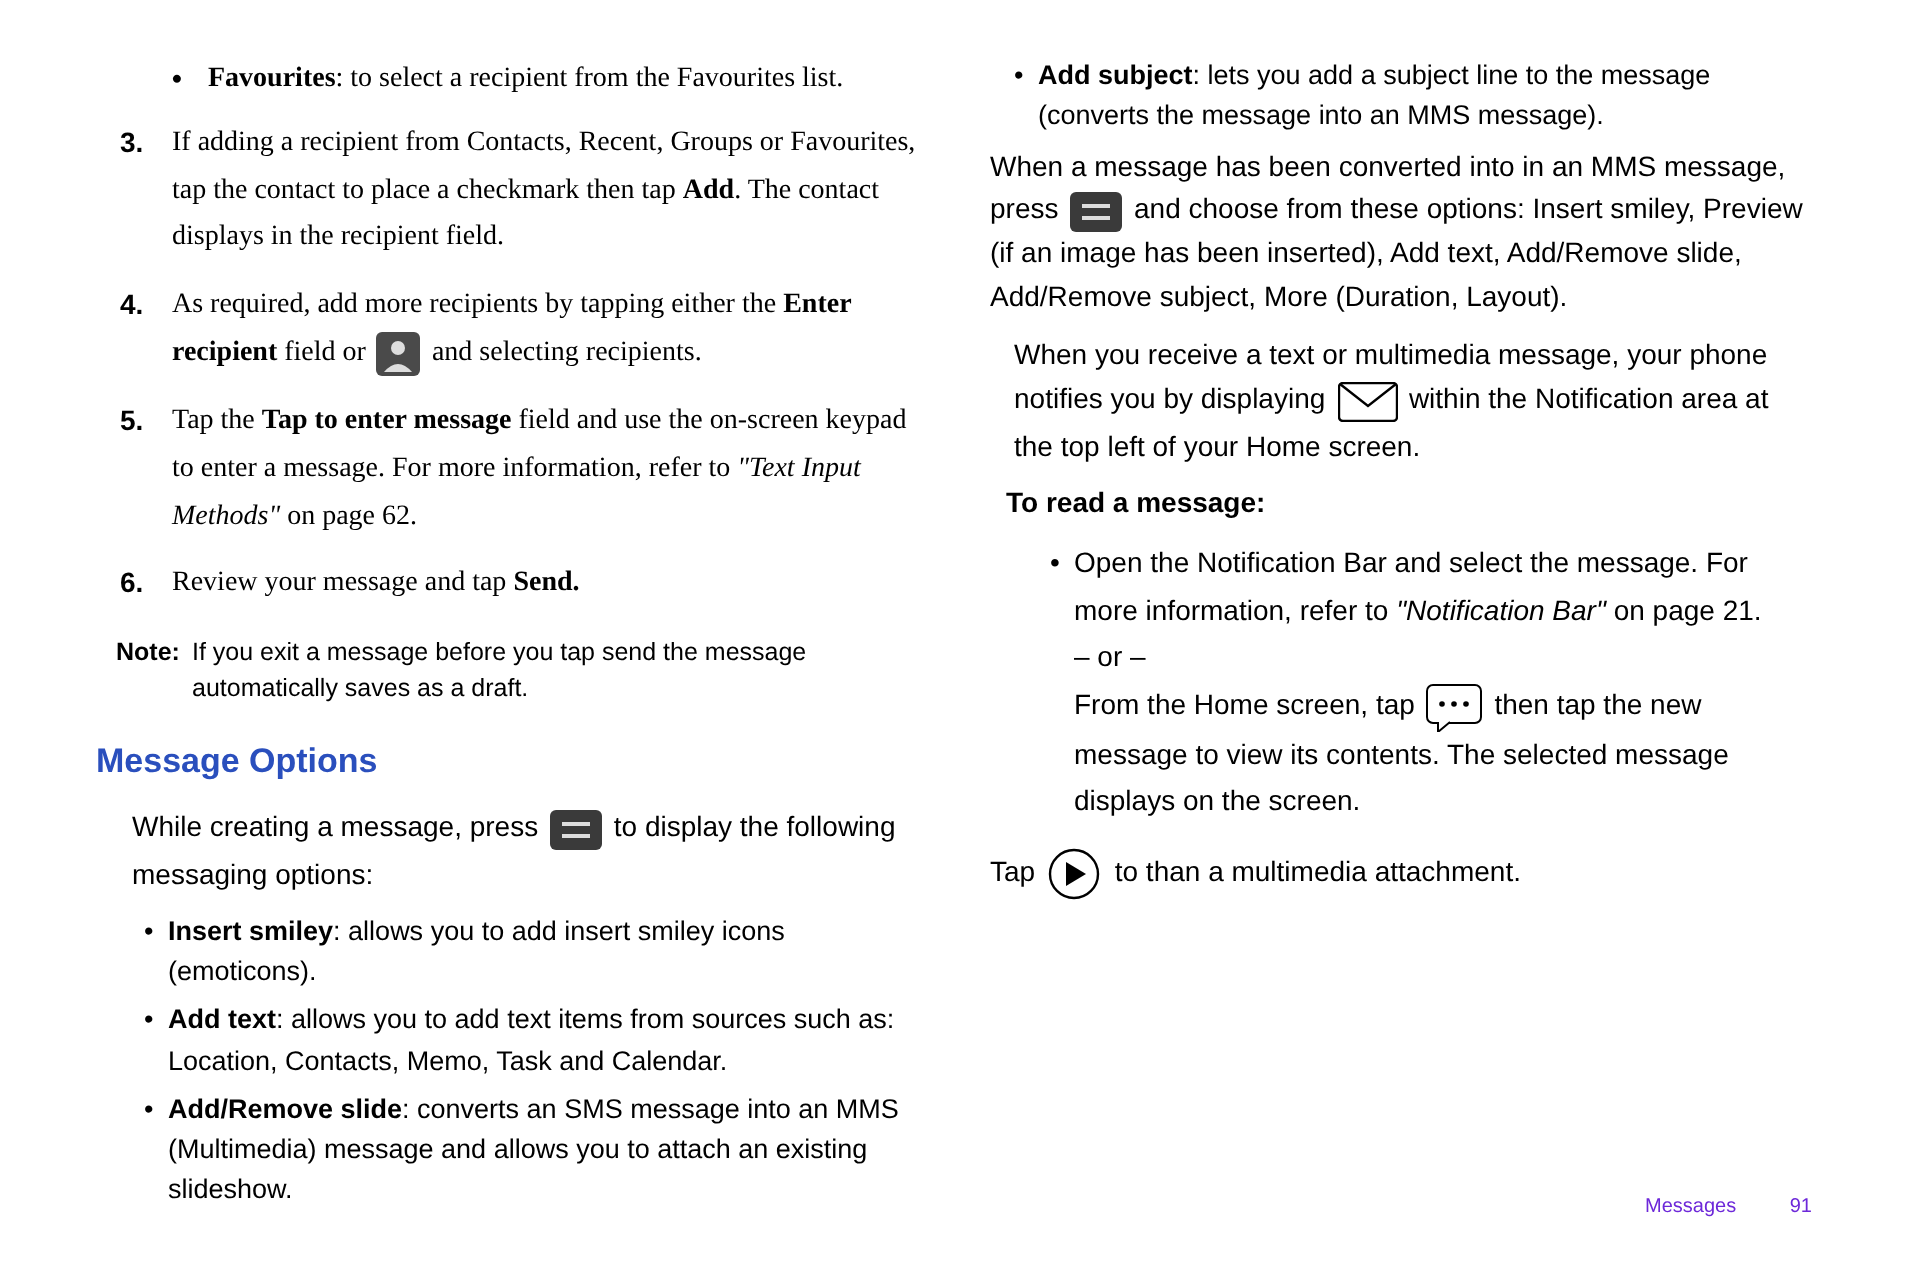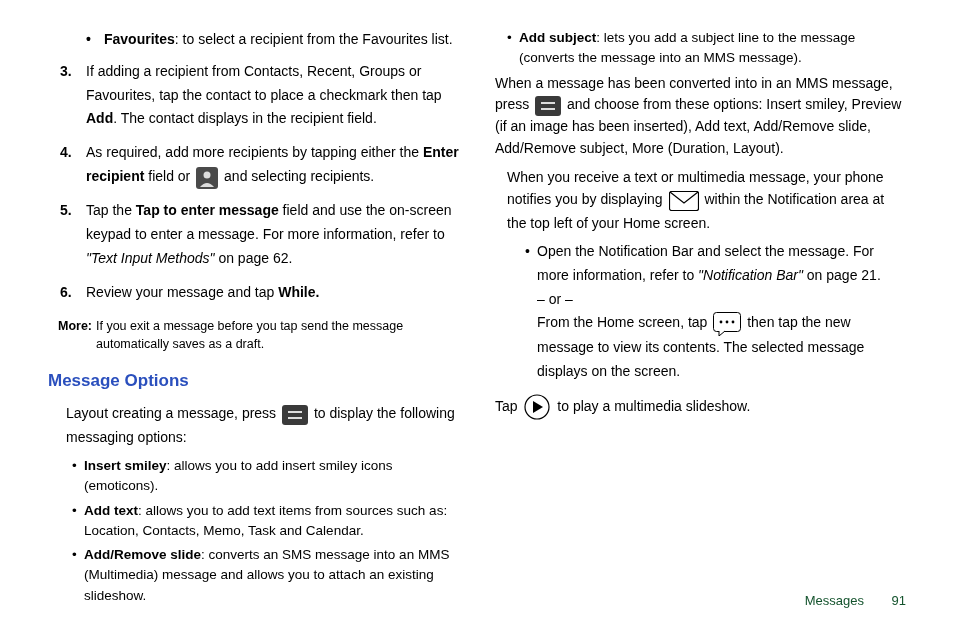--- a/index.html
+++ b/index.html
@@ -34,21 +34,21 @@
     .num-item {
       display: flex;
       margin-left: 12px;
       margin-bottom: 10px;
     }
     .num {
       width: 26px;
       font-weight: bold;
       flex-shrink: 0;
     }
-    .body { flex: 1; }
+    .body { flex: 1; font-family: Liberation Serif, serif; }
     .bold { font-weight: bold; }
     .italic { font-style: italic; }
     .note {
       margin: 14px 0 14px 10px;
       font-size: 12.5px;
       line-height: 1.4;
       display: flex;
     }
     .note .label { font-weight: bold; width: 38px; flex-shrink: 0;}
     .h2 {
@@ -73,22 +73,22 @@
     .opt-dot { width: 12px; flex-shrink: 0; }
     .icon {
       display: inline-block;
       vertical-align: middle;
       margin: 0 2px;
     }
     .footer {
       position: absolute;
       bottom: 24px;
       right: 48px;
-      font-size: 13px;
-      color: #14532d;
+      font-size: 10px;
+      color: #6d28d9;
       text-align: center;
     }
     .footer span:first-child { margin-right: 24px; }
     svg { vertical-align: middle; }
   </style>
 </head>
 <body>
 
 <div class="page">
 
@@ -115,32 +115,32 @@
         </span><span> and selecting recipients.</span></span>
     </div>
 
     <div class="num-item">
       <span class="num">5.</span>
       <span class="body"><span>Tap the </span><span class="bold">Tap to enter message</span><span> field and use the on-screen keypad to enter a message. For more information, refer to </span><span class="italic">"Text Input Methods"</span><span>  on page 62.</span></span>
     </div>
 
     <div class="num-item">
       <span class="num">6.</span>
-      <span class="body"><span>Review your message and tap </span><span class="bold">While.</span></span>
+      <span class="body"><span>Review your message and tap </span><span class="bold">Send.</span></span>
     </div>
 
     <div class="note">
-      <span class="label">More:</span>
+      <span class="label">Note:</span>
       <span>If you exit a message before you tap send the message automatically saves as a draft.</span>
     </div>
 
     <div class="h2">Message Options</div>
 
     <div class="para">
-      <span>Layout creating a message, press </span>
+      <span>While creating a message, press </span>
       <span class="icon">
         <svg width="26" height="20">
             <rect x="0" y="0" width="26" height="20" rx="3" fill="#3a3a3a"></rect>
             <rect x="6" y="6" width="14" height="2" fill="#ddd"></rect>
             <rect x="6" y="12" width="14" height="2" fill="#ddd"></rect>
           </svg>
       </span>
       <span> to display the following messaging options:</span>
     </div>
 
@@ -181,20 +181,21 @@
       <span>When you receive a text or multimedia message, your phone notifies you by displaying </span>
       <span class="icon">
         <svg width="30" height="20">
             <rect x="0.5" y="0.5" width="29" height="19" rx="2" fill="#fff" stroke="#000" stroke-width="1.2"></rect>
             <path d="M1 1 L15 12 L29 1" fill="none" stroke="#000" stroke-width="1.2"></path>
           </svg>
       </span>
       <span> within the Notification area at the top left of your Home screen.</span>
     </div>
 
+    <div class="para-flush bold" style="margin:6px 0 6px 8px">To read a message:</div>
 
     <div class="opt-item" style="margin-left:30px;font-size:14px;line-height:1.7">
       <span class="opt-dot">•</span>
       <span>
         <span>Open the Notification Bar and select the message. For more information, refer to </span><span class="italic">"Notification Bar"</span><span>  on page 21.</span>
         <br>
         <span>– or –</span>
         <br>
         <span>From the Home screen, tap </span>
         <span class="icon">
@@ -211,21 +212,21 @@
     </div>
 
     <div class="para-flush" style="margin-top:10px">
       <span>Tap </span>
       <span class="icon">
         <svg width="28" height="28">
             <circle cx="14" cy="14" r="12" fill="#fff" stroke="#000" stroke-width="1.2"></circle>
             <path d="M10 8 L20 14 L10 20 Z" fill="#000"></path>
           </svg>
       </span>
-      <span> to play a multimedia slideshow.</span>
+      <span> to than a multimedia attachment.</span>
     </div>
 
   </div>
 </div>
 
 <div class="footer">
   <span>Messages</span>
   <span>91</span>
 </div>
 

